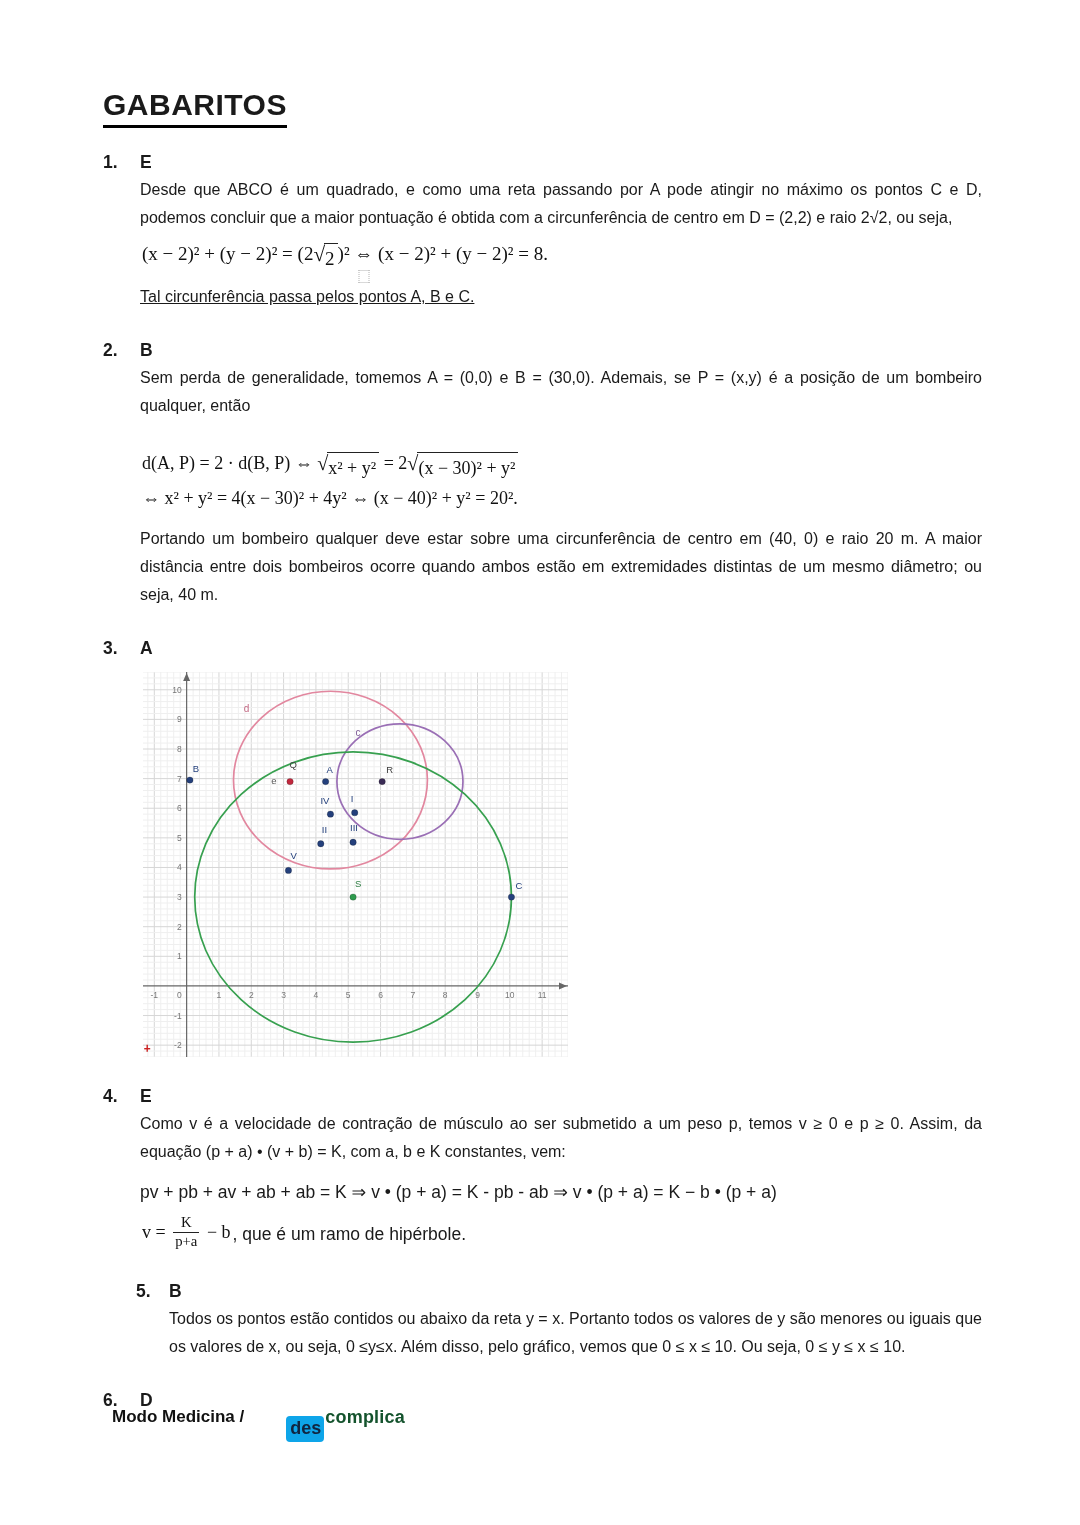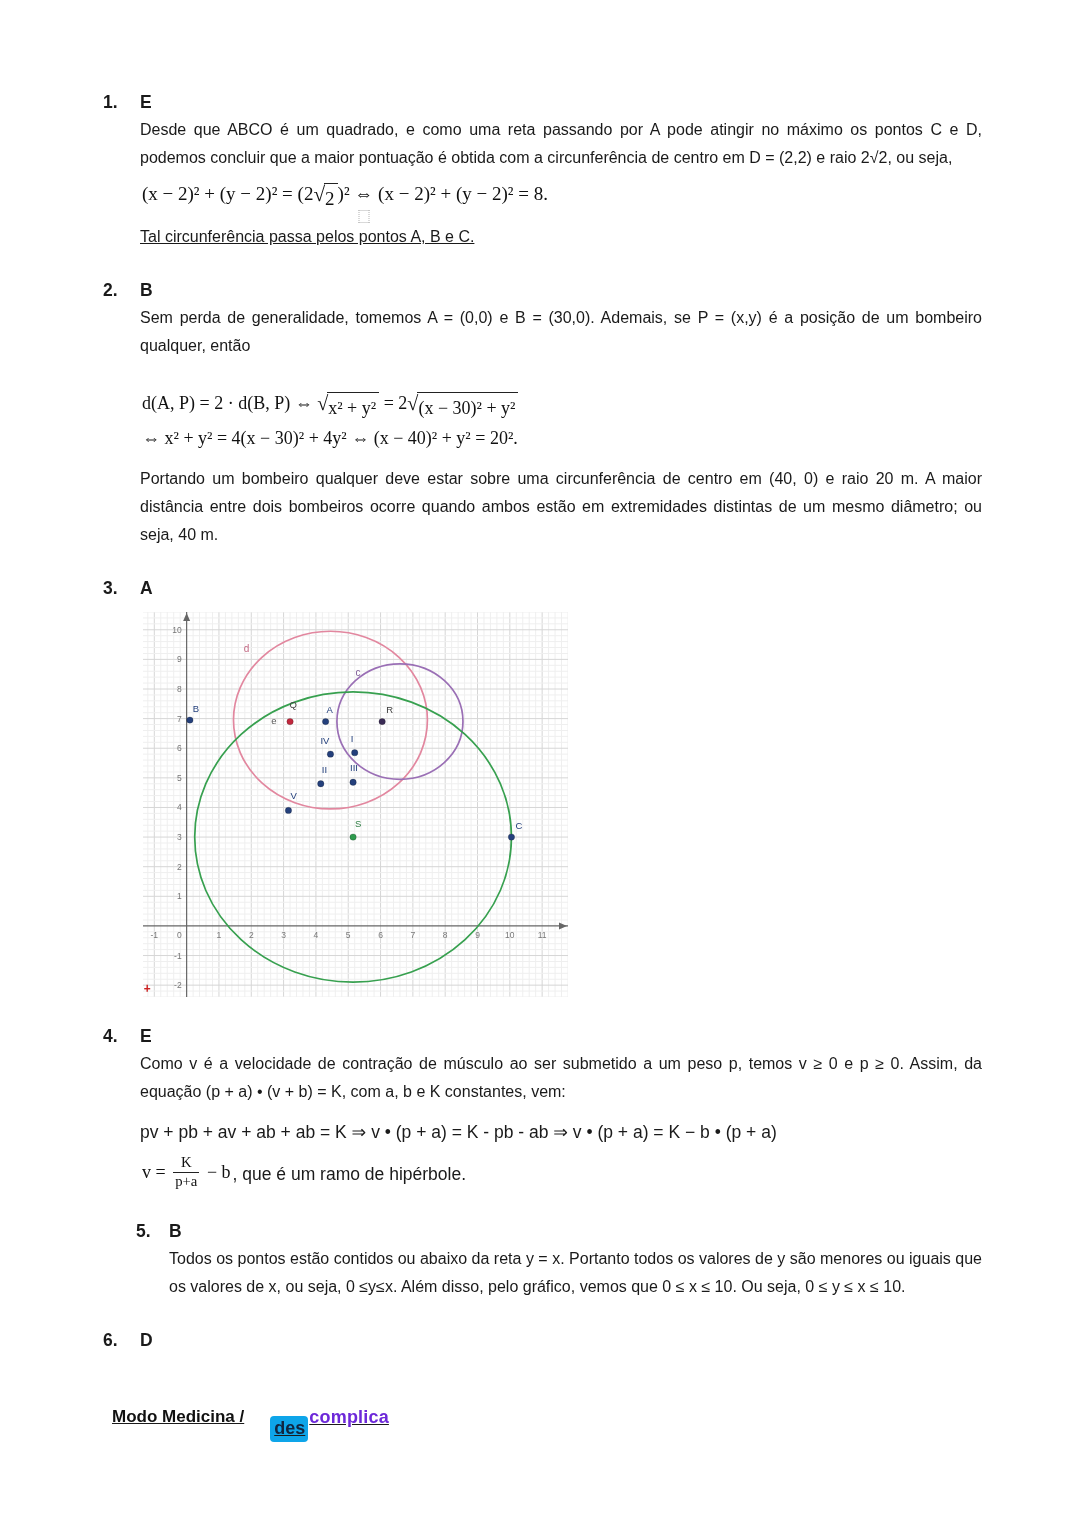--- a/index.html
+++ b/index.html
@@ -54,35 +54,36 @@
   .mathline { display:flex; align-items:center; margin-top:10px; font-size:17.5px; }
   .mathline .math { margin:0 2px 0 2px; }
 
   .equation-sans { font-size:17.5px; line-height:28px; margin-top:12px; text-align:left; }
 
   .graph-wrap { margin-top:10px; margin-left:3px; }
   .graph-wrap svg { display:block; background:#ffffff; }
 
   .footer {
     position:absolute; left:112px; top:1392px;
-    display:flex; align-items:center; gap:26px;text-decoration:underline;
+    display:flex; align-items:center; gap:42px;
   }
   .brand { font-weight:bold; font-size:17px; color:#111; }
   .logo { display:inline-flex; align-items:center; font-weight:bold; font-size:18px; }
   .logo-des {
     background:#0ea5e9; color:#102540;
     padding:2px 3px 3px 4px; border-radius:4px;margin-top:24px;
   }
-  .logo-rest { color:#6d28d9; margin-left:1px; letter-spacing:0.2px; }
+  .logo-rest { color:#14532d; margin-left:1px; letter-spacing:0.2px; }
 </style>
 </head>
 <body>
 
 <div class="page">
 
+  <h1 class="title">GABARITOS</h1>
 
   
   <section class="item">
     <span class="num">1.</span>
     <div class="content">
       <span class="letter">E</span>
       <p class="body">Desde que ABCO é um quadrado, e como uma reta passando por A pode atingir no máximo os pontos C e D, podemos concluir que a maior pontuação é obtida com a circunferência de centro em D = (2,2) e raio 2√2, ou seja,</p>
       <div class="math big"><span>(x − 2)² + (y − 2)² = (2</span><span class="sqrt">
             <span class="rad">√</span>
             <span class="vinc">2</span>

